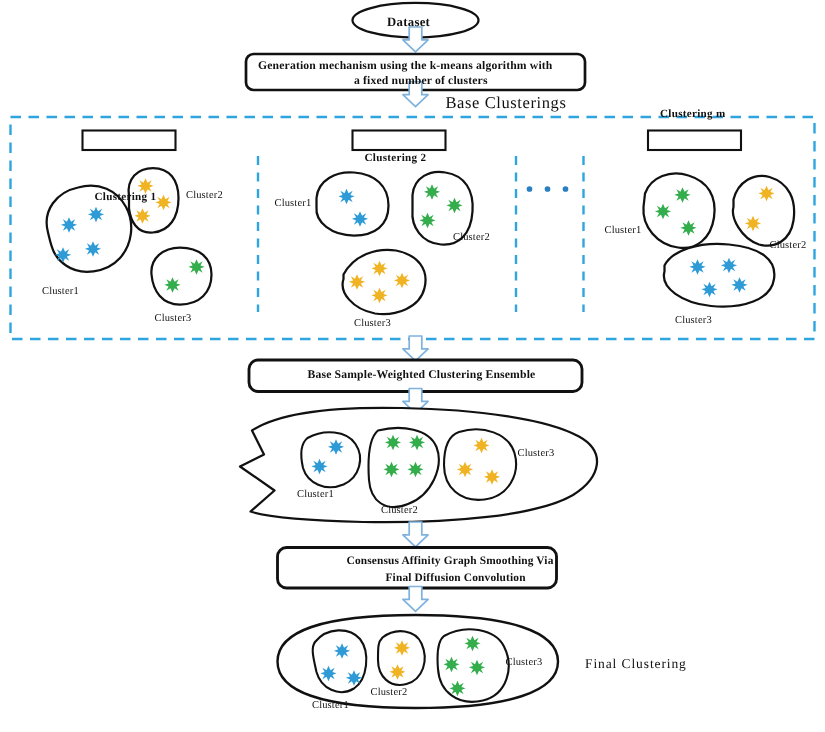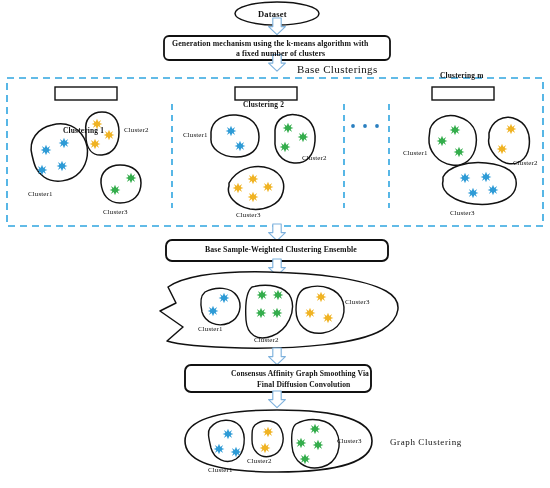--- a/index.html
+++ b/index.html
@@ -278,14 +278,14 @@
   <div class="txt t-cl" style="left:254px;top:337px;">Cluster2</div>
   <div class="txt t-cl" style="left:345px;top:299px;">Cluster3</div>
 
   <div class="txt t-proc2" style="left:195px;top:370px;">Consensus Affinity Graph Smoothing Via</div>
   <div class="txt t-proc2" style="left:221px;top:381px;">Final Diffusion Convolution</div>
 
   <div class="txt t-cl" style="left:208px;top:467px;">Cluster1</div>
   <div class="txt t-cl" style="left:247px;top:458px;">Cluster2</div>
   <div class="txt t-cl" style="left:337px;top:438px;">Cluster3</div>
 
-  <div class="txt t-final" style="left:390px;top:438px;">Graph Clustering</div>
+  <div class="txt t-final" style="left:390px;top:438px;">Final Clustering</div>
 </div>
 
 </body></html>

